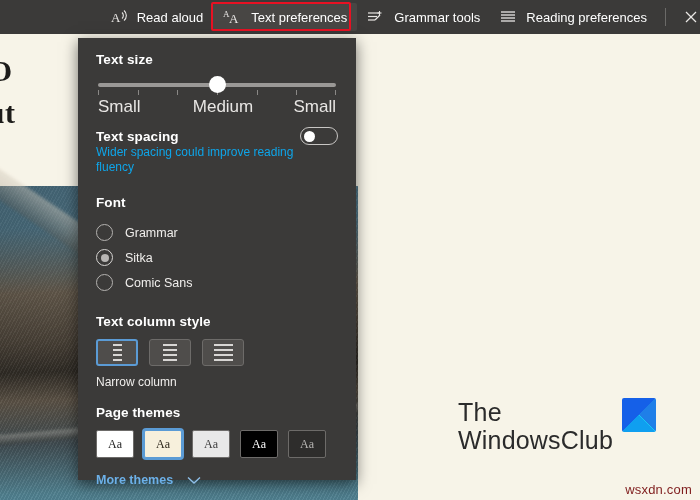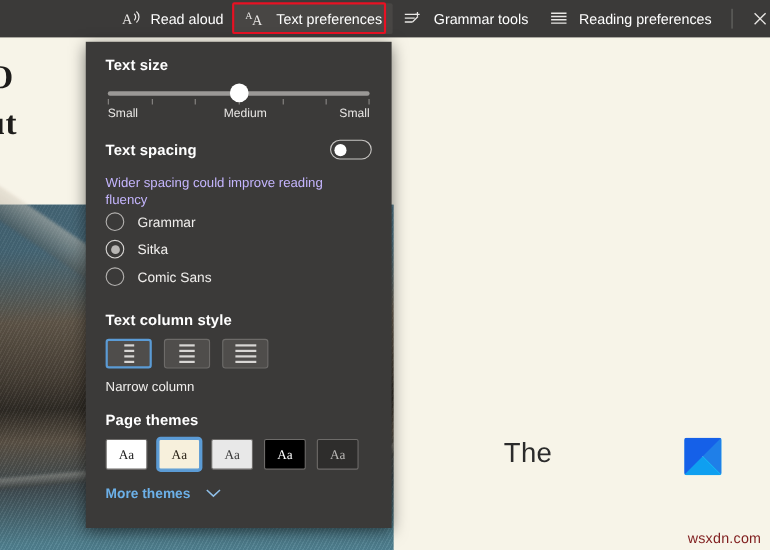--- a/index.html
+++ b/index.html
@@ -137,42 +137,42 @@
     position: absolute; width: 1px; height: 5px; background: #8a8886;
   }
   .slider-thumb {
     position: absolute; top: -1px; left: 50%;
     width: 17px; height: 17px; margin-left: -8.5px;
     background: #ffffff; border-radius: 50%;
   }
   .slider-labels {
     position: absolute; top: 20px; left: 0; right: 0;
     display: flex; justify-content: space-between;
-    font-size: 11px; color: #e8e6e4;
+    font-size: 17px; color: #e8e6e4;
   }
   .slider-labels span:nth-child(2) { margin-left: 12px; }
 
   
   .toggle-row {
     display: flex; align-items: center; justify-content: space-between;
     margin-top: 16px;
   }
   .toggle {
     width: 38px; height: 18px; border-radius: 9px;
     border: 1px solid #c8c6c4; background: #3b3a39;
     position: relative; flex: 0 0 auto;
   }
   .toggle .knob {
     position: absolute; left: 3px; top: 3px;
     width: 11px; height: 11px; border-radius: 50%;
     background: #ffffff;
   }
   .hint {
-    font-size: 12px; color: #c4b5fd; line-height: 15px;
-    margin-top: 14px; max-width: 212px;
+    font-size: 12px; color: #0ea5e9; line-height: 15px;
+    margin-top: 0; max-width: 212px;
   }
 
   
   .radio-row {
     display: flex; align-items: center; gap: 12px;
     height: 25px;
   }
   .radio {
     width: 17px; height: 17px; border-radius: 50%;
     border: 1.5px solid #b4b2b0; flex: 0 0 auto;
@@ -225,20 +225,21 @@
     <div class="article-title">st O</div>
     <div class="article-title" style="padding-top:4px; margin-left:-30px;">Tut</div>
     <div class="article-photo">
       <div class="photo-seam"></div>
       <div class="photo-seam b"></div>
     </div>
   </div>
 
   <div class="wm-logo">
     <div class="wm-line1">The</div>
+    <div class="wm-line2">WindowsClub</div>
     <div class="wm-square"></div>
   </div>
   <div class="wm-credit">wsxdn.com</div>
 
   <div class="toolbar">
 
     <div class="tb-item">
       <span class="tb-icon">
         <svg width="17" height="16" viewBox="0 0 17 16">
           <text x="0" y="13" font-family="Liberation Serif, serif" font-size="13" fill="#e9e7e5">A</text>
@@ -330,20 +331,21 @@
     </div>
 
     <div class="toggle-row">
       <div class="sec-title" style="margin-bottom:0">Text spacing</div>
       <div class="toggle">
         <div class="knob"></div>
       </div>
     </div>
     <div class="hint">Wider spacing could improve reading fluency</div>
 
+    <div class="sec-title" style="margin-top:20px;">Font</div>
     <div class="radio-row">
       <span class="radio"></span>
       <span class="radio-label">Grammar</span>
     </div>
     <div class="radio-row">
       <span class="radio sel"></span>
       <span class="radio-label">Sitka</span>
     </div>
     <div class="radio-row">
       <span class="radio"></span>

